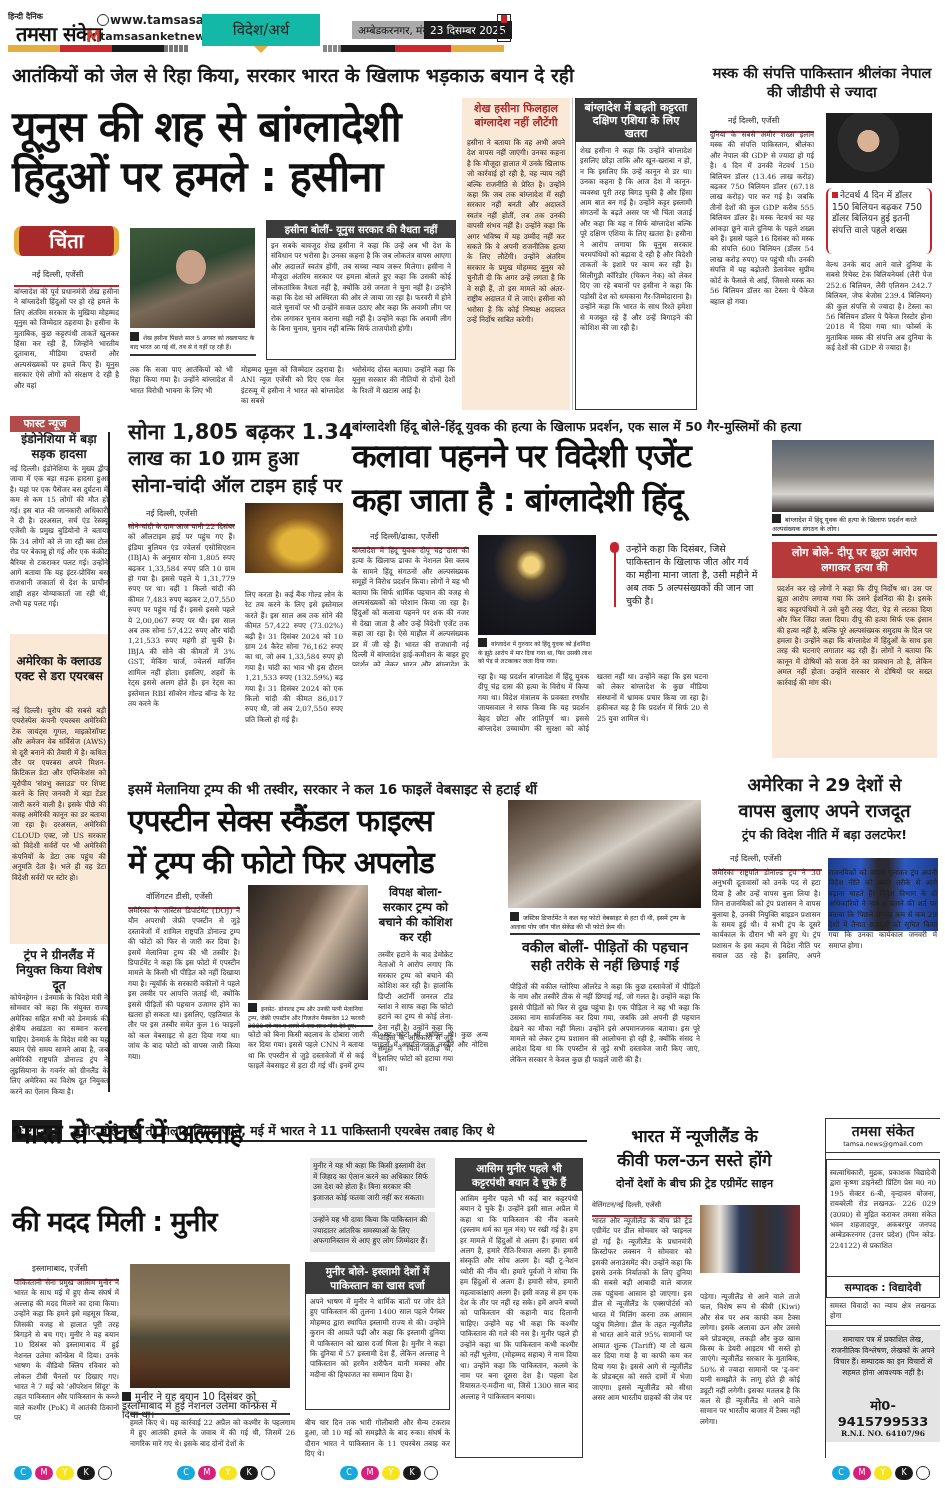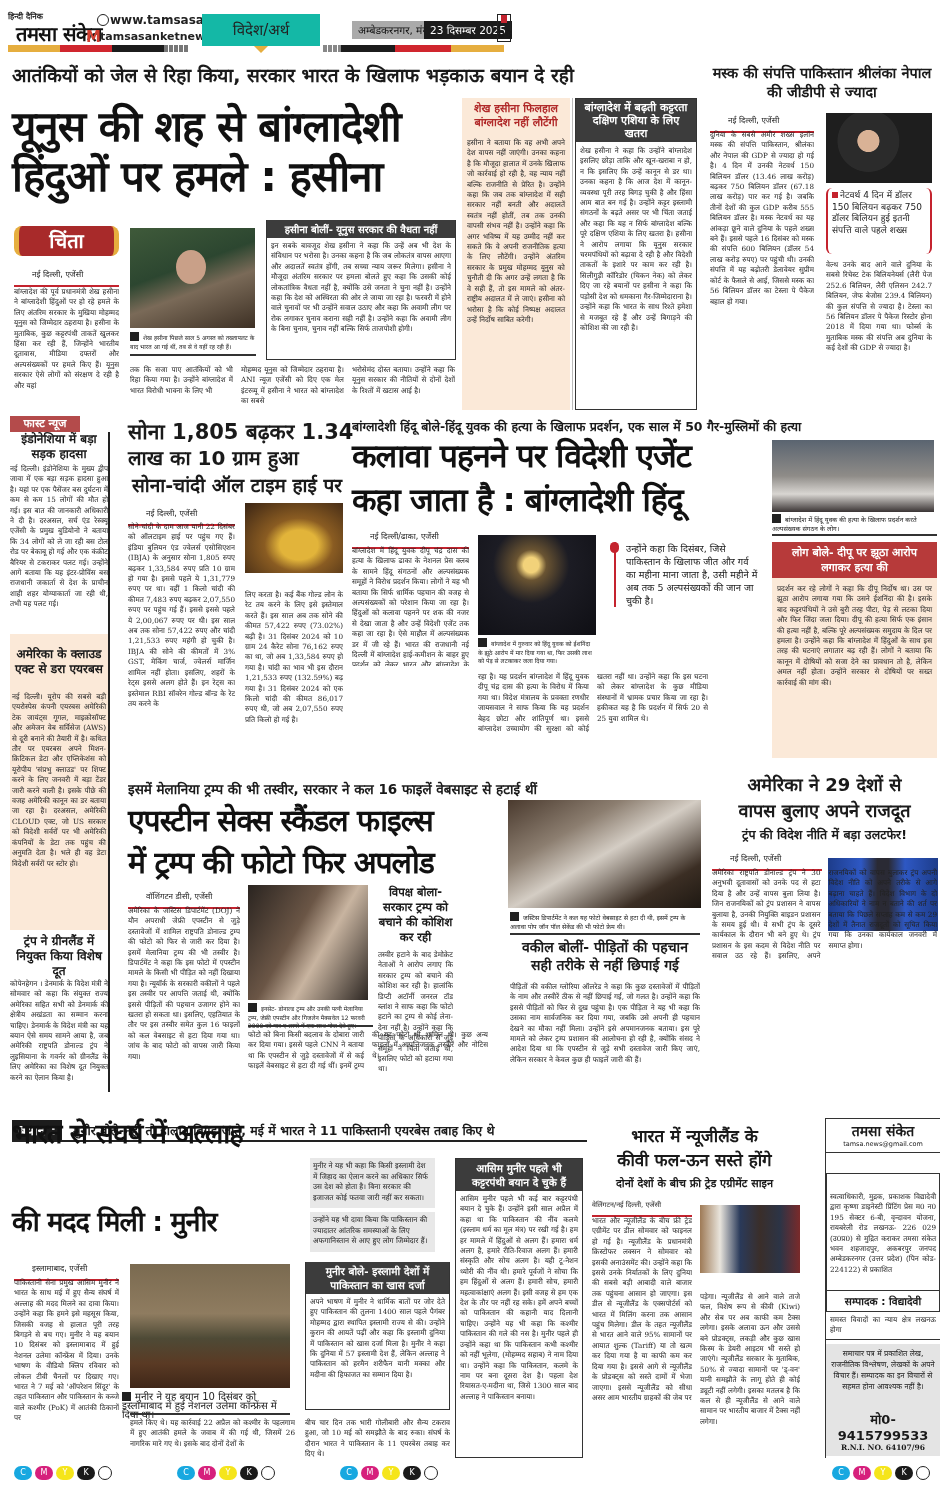--- a/index.html
+++ b/index.html
@@ -97,21 +97,21 @@
 <div class="photo" style="left:826px;top:113px;width:106px;height:70px;background:radial-gradient(circle at 40% 40%,#d9b296 0 14%,#2b2b2b 15% 40%,#1e1e1e 41%)"></div>
 <div class="abs" style="left:826px;top:188px;width:106px;height:66px;border-left:2px solid #c4232e;border-right:2px solid #c4232e;border-radius:6px;padding:2px 4px">
   <div class="sans" style="font-size:9px;line-height:11.5px;color:#222"><span style="display:inline-block;width:6px;height:6px;background:#c4232e;margin-right:2px"></span><span>नेटवर्थ 4 दिन में डॉलर 150 बिलियन बढ़कर 750 डॉलर बिलियन हुई इतनी संपत्ति वाले पहले शख्स</span></div>
 </div>
 <div class="abs body-text" style="left:826px;top:260px;width:106px;height:150px">वेल्थ उनके बाद आने वाले दुनिया के सबसे रिचेस्ट टेक बिलियनेयर्स (लैरी पेज 252.6 बिलियन, लैरी एलिसन 242.7 बिलियन, जेफ बेजोस 239.4 बिलियन) की कुल संपत्ति से ज्यादा है। टेस्ला का 56 बिलियन डॉलर पे पैकेज रिस्टोर होना 2018 में दिया गया था। फोर्ब्स के मुताबिक मस्क की संपत्ति अब दुनिया के कई देशों की GDP से ज्यादा है।</div>
 
 <div class="abs sans" style="left:10px;top:416px;width:70px;height:16px;background:#b44b4b;color:#fff;font-size:11px;font-weight:bold;text-align:center;line-height:16px">फास्ट न्यूज</div>
 <div class="abs" style="left:10px;top:432px;width:100px;height:660px;border-right:2px solid #222">
   <div class="sans" style="font-weight:bold;font-size:12px;text-align:center;line-height:15px">इंडोनेशिया में बड़ा सड़क हादसा</div>
   <div class="body-text" style="height:166px;margin-top:2px">नई दिल्ली। इंडोनेशिया के मुख्य द्वीप जावा में एक बड़ा सड़क हादसा हुआ है। यहां पर एक पैसेंजर बस दुर्घटना में कम से कम 15 लोगों की मौत हो गई। इस बात की जानकारी अधिकारी ने दी है। दरअसल, सर्च एंड रेस्क्यू एजेंसी के प्रमुख बुडियोनो ने बताया कि 34 लोगों को ले जा रही बस टोल रोड पर बेकाबू हो गई और एक कंक्रीट बैरियर से टकराकर पलट गई। उन्होंने आगे बताया कि यह इंटर-प्रोविंस बस राजधानी जकार्ता से देश के प्राचीन शाही शहर योग्याकार्ता जा रही थी, तभी यह पलट गई।</div>
-  <div class="sans" style="background:#fbe9d8;font-weight:bold;font-size:12px;text-align:center;line-height:15px;padding:13px 2px;margin-top:4px">अमेरिका के क्लाउड एक्ट से डरा एयरबस</div>
+  <div class="sans" style="background:#fbe9d8;font-weight:bold;font-size:12px;text-align:center;line-height:15px;padding:20px 2px;margin-top:4px">अमेरिका के क्लाउड एक्ट से डरा एयरबस</div>
   <div class="body-text" style="height:240px;background:#fbe9d8;padding:2px">नई दिल्ली। यूरोप की सबसे बड़ी एयरोस्पेस कंपनी एयरबस अमेरिकी टेक जायंट्स गूगल, माइक्रोसॉफ्ट और अमेजन वेब सर्विसेज (AWS) से दूरी बनाने की तैयारी में है। कथित तौर पर एयरबस अपने मिशन-क्रिटिकल डेटा और एप्लिकेशंस को यूरोपीय 'संप्रभु क्लाउड' पर शिफ्ट करने के लिए जनवरी में बड़ा टेंडर जारी करने वाली है। इसके पीछे की वजह अमेरिकी कानून का डर बताया जा रहा है। दरअसल, अमेरिकी CLOUD एक्ट, जो US सरकार को विदेशी सर्वरों पर भी अमेरिकी कंपनियों के डेटा तक पहुंच की अनुमति देता है। भले ही वह डेटा विदेशी सर्वरों पर स्टोर हो।</div>
   <div class="sans" style="font-weight:bold;font-size:12px;text-align:center;line-height:15px;margin-top:4px">ट्रंप ने ग्रीनलैंड में नियुक्त किया विशेष दूत</div>
   <div class="body-text" style="height:150px">कोपेनहेगन । डेनमार्क के विदेश मंत्री ने सोमवार को कहा कि संयुक्त राज्य अमेरिका सहित सभी को डेनमार्क की क्षेत्रीय अखंडता का सम्मान करना चाहिए। डेनमार्क के विदेश मंत्री का यह बयान ऐसे समय सामने आया है, जब अमेरिकी राष्ट्रपति डोनाल्ड ट्रंप ने लुइसियाना के गवर्नर को ग्रीनलैंड के लिए अमेरिका का विशेष दूत नियुक्त करने का ऐलान किया है।</div>
 </div>
 
 <div class="abs sans" style="left:128px;top:417px;font-size:21px;font-weight:bold">सोना 1,805 बढ़कर 1.34</div>
 <div class="abs sans" style="left:128px;top:444px;font-size:20px;font-weight:bold">लाख का 10 ग्राम हुआ</div>
 <div class="abs sans" style="left:132px;top:472px;font-size:19px;font-weight:bold">सोना-चांदी ऑल टाइम हाई पर</div>
 <div class="abs dateline" style="left:128px;top:507px;width:107px">नई दिल्ली, एजेंसी</div>
 <div class="abs body-text" style="left:128px;top:522px;width:107px;height:250px">सोने-चांदी के दाम आज यानी 22 दिसंबर को ऑलटाइम हाई पर पहुंच गए हैं। इंडिया बुलियन एंड ज्वेलर्स एसोसिएशन (IBJA) के अनुसार सोना 1,805 रुपए बढ़कर 1,33,584 रुपए प्रति 10 ग्राम हो गया है। इससे पहले ये 1,31,779 रुपए पर था। वहीं 1 किलो चांदी की कीमत 7,483 रुपए बढ़कर 2,07,550 रुपए पर पहुंच गई हैं। इससे इससे पहले ये 2,00,067 रुपए पर थी। इस साल अब तक सोना 57,422 रुपए और चांदी 1,21,533 रुपए महंगी हो चुकी है। IBJA की सोने की कीमतों में 3% GST, मेकिंग चार्ज, ज्वेलर्स मार्जिन शामिल नहीं होता। इसलिए, शहरों के रेट्स इससे अलग होते हैं। इन रेट्स का इस्तेमाल RBI सॉवरेन गोल्ड बॉन्ड के रेट तय करने के</div>
@@ -200,21 +200,21 @@
 <div class="abs sans" style="left:592px;top:1148px;width:205px;font-size:17px;font-weight:bold;text-align:center">कीवी फल-ऊन सस्ते होंगे</div>
 <div class="abs sans" style="left:592px;top:1175px;width:205px;font-size:11px;font-weight:bold;text-align:center">दोनों देशों के बीच फ्री ट्रेड एग्रीमेंट साइन</div>
 <div class="abs dateline" style="left:592px;top:1200px;width:100px;padding-left:0;font-size:7px">वेलिंगटन/नई दिल्ली, एजेंसी</div>
 <div class="abs body-text" style="left:592px;top:1216px;width:100px;height:240px">भारत और न्यूजीलैंड के बीच फ्री ट्रेड एग्रीमेंट पर डील सोमवार को फाइनल हो गई है। न्यूजीलैंड के प्रधानमंत्री क्रिस्टोफर लक्सन ने सोमवार को इसकी अनाउंसमेंट की। उन्होंने कहा कि इससे उनके निर्यातकों के लिए दुनिया की सबसे बड़ी आबादी वाले बाजार तक पहुंचना आसान हो जाएगा। इस डील से न्यूजीलैंड के एक्सपोर्टर्स को भारत में मिलिंग करना तक आसान पहुंच मिलेगा। डील के तहत न्यूजीलैंड से भारत आने वाले 95% सामानों पर आयात शुल्क (Tariff) या तो खत्म कर दिया गया है या काफी कम कर दिया गया है। इससे आगे से न्यूजीलैंड के प्रोडक्ट्स को सस्ते दामों में भेजा जाएगा। इससे न्यूजीलैंड को सीधा असर आम भारतीय ग्राहकों की जेब पर</div>
 <div class="photo" style="left:700px;top:1205px;width:100px;height:68px;background:linear-gradient(90deg,#9e7a56 0%,#e8e4dc 20%,#2a3a5a 40%,#3a2e2a 60%,#2c3446 80%,#7a2a2a 100%)"></div>
 <div class="abs body-text" style="left:700px;top:1292px;width:100px;height:166px">पड़ेगा। न्यूजीलैंड से आने वाले ताजे फल, विशेष रूप से कीवी (Kiwi) और सेब पर अब काफी कम टैक्स लगेगा। इसके अलावा ऊन और उससे बने प्रोडक्ट्स, लकड़ी और कुछ खास किस्म के डेयरी आइटम भी सस्ते हो जाएंगे। न्यूजीलैंड सरकार के मुताबिक, 50% से ज्यादा सामानों पर 'ड्-वन' यानी समझौते के लागू होते ही कोई ड्यूटी नहीं लगेगी। इसका मतलब है कि कल से ही न्यूजीलैंड से आने वाले सामान पर भारतीय बाजार में टैक्स नहीं लगेगा।</div>
 
 <div class="abs" style="left:825px;top:1118px;width:115px;height:340px;border-left:1px solid #333">
   <div class="sans" style="font-size:14px;font-weight:900;text-align:center;border-top:1px solid #333;padding-top:2px">तमसा संकेत</div>
   <div class="sans" style="font-size:6.5px;text-align:center;border-bottom:1.5px solid #333;padding-bottom:4px">tamsa.news@gmail.com</div>
-  <div class="body-text" style="border:1px solid #333;padding:18px 3px;margin-top:20px;height:118px">स्वत्वाधिकारी, मुद्रक, प्रकाशक विद्यादेवी द्वारा कृष्णा डाइनेस्टी प्रिंटिंग प्रेस म0 न0 195 सेक्टर 6-बी, वृन्दावन योजना, रायबरेली रोड लखनऊ- 226 029 (उ0प्र0) से मुद्रित कराकर तमसा संकेत भवन शहजादपुर, अकबरपुर जनपद अम्बेडकरनगर (उत्तर प्रदेश) (पिन कोड- 224122) से प्रकाशित</div>
+  <div class="body-text" style="border:1px solid #333;padding:8px 3px;margin-top:6px;height:118px">स्वत्वाधिकारी, मुद्रक, प्रकाशक विद्यादेवी द्वारा कृष्णा डाइनेस्टी प्रिंटिंग प्रेस म0 न0 195 सेक्टर 6-बी, वृन्दावन योजना, रायबरेली रोड लखनऊ- 226 029 (उ0प्र0) से मुद्रित कराकर तमसा संकेत भवन शहजादपुर, अकबरपुर जनपद अम्बेडकरनगर (उत्तर प्रदेश) (पिन कोड- 224122) से प्रकाशित</div>
   <div class="sans" style="border:1px solid #333;border-top:none;font-size:10.5px;font-weight:bold;text-align:center;padding:3px 0">सम्पादक : विद्यादेवी</div>
   <div class="body-text" style="padding:3px 4px;border-bottom:1.5px solid #333">समस्त विवादों का न्याय क्षेत्र लखनऊ होगा</div>
   <div style="background:#e4e4e4;padding:4px;margin-top:4px;text-align:center">
     <div class="sans" style="font-size:7.5px;line-height:11px">समाचार पत्र में प्रकाशित लेख, राजनीतिक विश्लेषण, लेखकों के अपने विचार हैं। सम्पादक का इन विचारों से सहमत होना आवश्यक नहीं है।</div>
     <div class="sans" style="font-size:13px;font-weight:bold;margin-top:18px">मो0- 9415799533</div>
     <div style="font-size:7.5px;font-weight:bold">R.N.I. NO. 64107/96</div>
   </div>
 </div>
 
 <div class="cmyk" style="left:14px;top:1466px">

